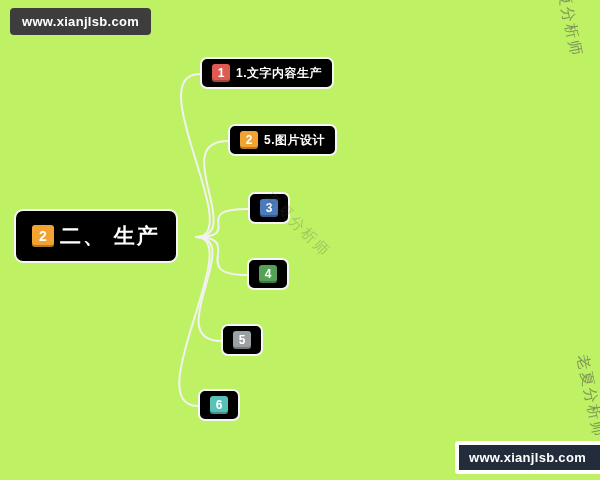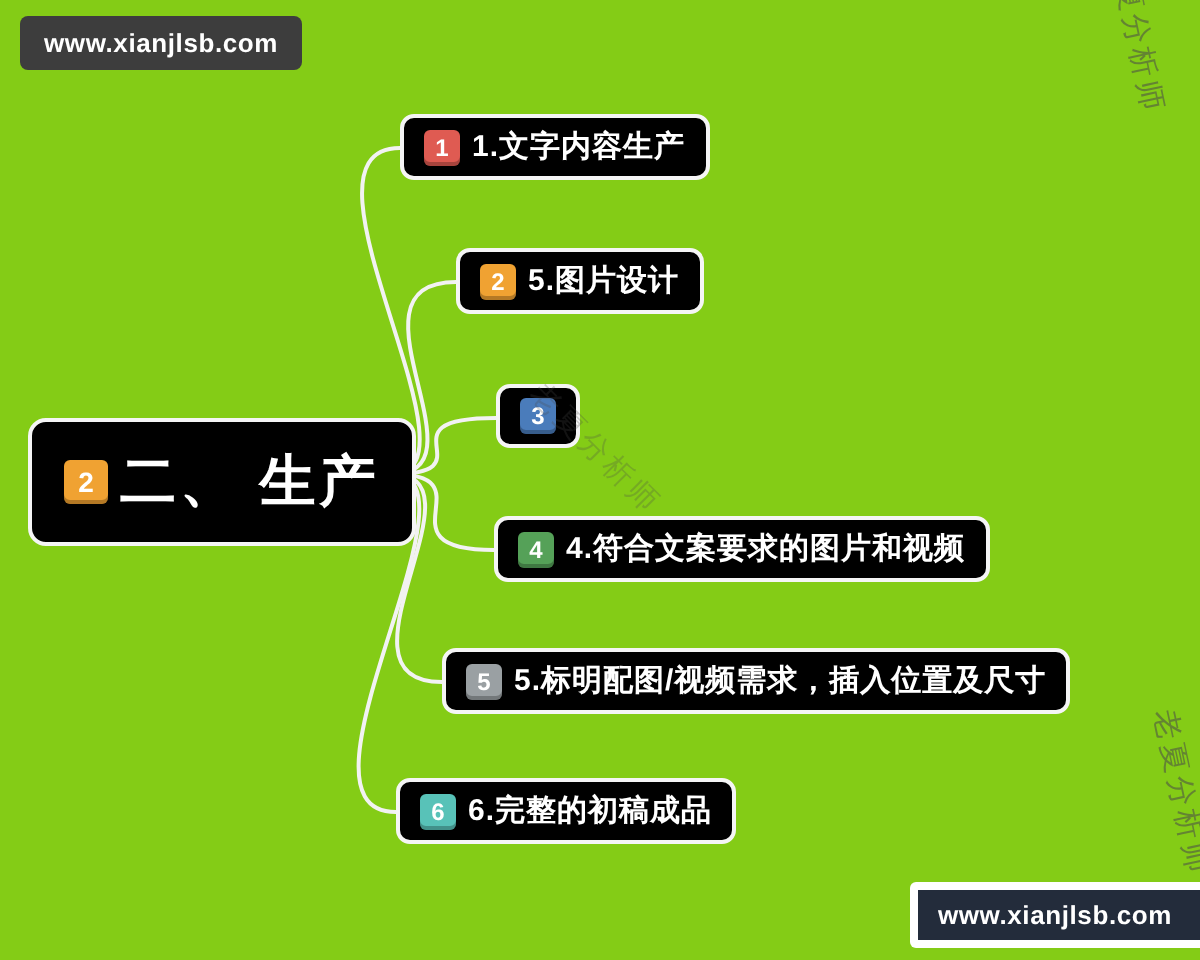--- a/index.html
+++ b/index.html
@@ -1,31 +1,31 @@
 <!DOCTYPE html>
 <html><head>
 <meta charset="utf-8">
 <style>
   html,body{margin:0;padding:0;background:#000;}
   .stage{
-    position:relative;width:600px;height:480px;background:#84cc16;
+    position:relative;width:600px;height:480px;background:#bef264;
     overflow:hidden;font-family:"Liberation Sans","DejaVu Sans",sans-serif;
   }
   
   .wires{position:absolute;left:0;top:0;width:600px;height:480px;}
   .wires path{fill:none;stroke:#f2f2f2;stroke-width:2;stroke-linecap:round;}
   
   .node{
     position:absolute;display:flex;align-items:center;gap:6px;
     background:#000;border:2px solid #f5f5f5;border-radius:7px;
     padding:5px 10px;color:#fff;white-space:nowrap;box-sizing:border-box;
   }
-  .node .label{font-weight:bold;font-size:15px;color:#fff;letter-spacing:.5px;}
+  .node .label{font-weight:bold;font-size:12px;color:#fff;letter-spacing:.5px;}
   .node.root{padding:11px 16px;border-radius:9px;}
-  .node.root .label{font-size:28px;letter-spacing:2px;}
+  .node.root .label{font-size:21px;letter-spacing:2px;}
   .badge{
     display:inline-flex;align-items:center;justify-content:center;
     width:18px;height:18px;border-radius:3px;flex:0 0 auto;
     color:#fff;font-size:12px;font-weight:bold;
     box-shadow:inset 0 -2px 0 rgba(0,0,0,.25);
   }
   .node.root .badge{width:22px;height:22px;font-size:14px;}
   
   .url-top{
     position:absolute;left:10px;top:8px;background:#3d3d3d;color:#fff;
@@ -79,31 +79,28 @@
     <span class="badge" style="background: rgb(240, 162, 50);">2</span>
     <span class="label">5.图片设计</span>
   </div>
 
   <div class="node branch" style="left:248px;top:192px;">
     <span class="badge" style="background: rgb(74, 124, 187);">3</span>
   </div>
 
   <div class="node branch" style="left:247px;top:258px;">
     <span class="badge" style="background: rgb(85, 161, 88);">4</span>
-    <span class="label">4.符合文案要求的图片和视频</span>
   </div>
 
   <div class="node branch" style="left:221px;top:324px;">
     <span class="badge" style="background: rgb(154, 160, 163);">5</span>
-    <span class="label">5.标明配图/视频需求，插入位置及尺寸</span>
   </div>
 
   <div class="node branch" style="left:198px;top:389px;">
     <span class="badge" style="background: rgb(88, 194, 184);">6</span>
-    <span class="label">6.完整的初稿成品</span>
   </div>
 
   <div class="wm v1">老夏分析师</div>
   <div class="wm v2">老夏分析师</div>
   <div class="wm v3">老夏分析师</div>
 
   <div class="url-bottom-wrap">
     <div class="url-bottom">www.xianjlsb.com</div>
   </div>
 

